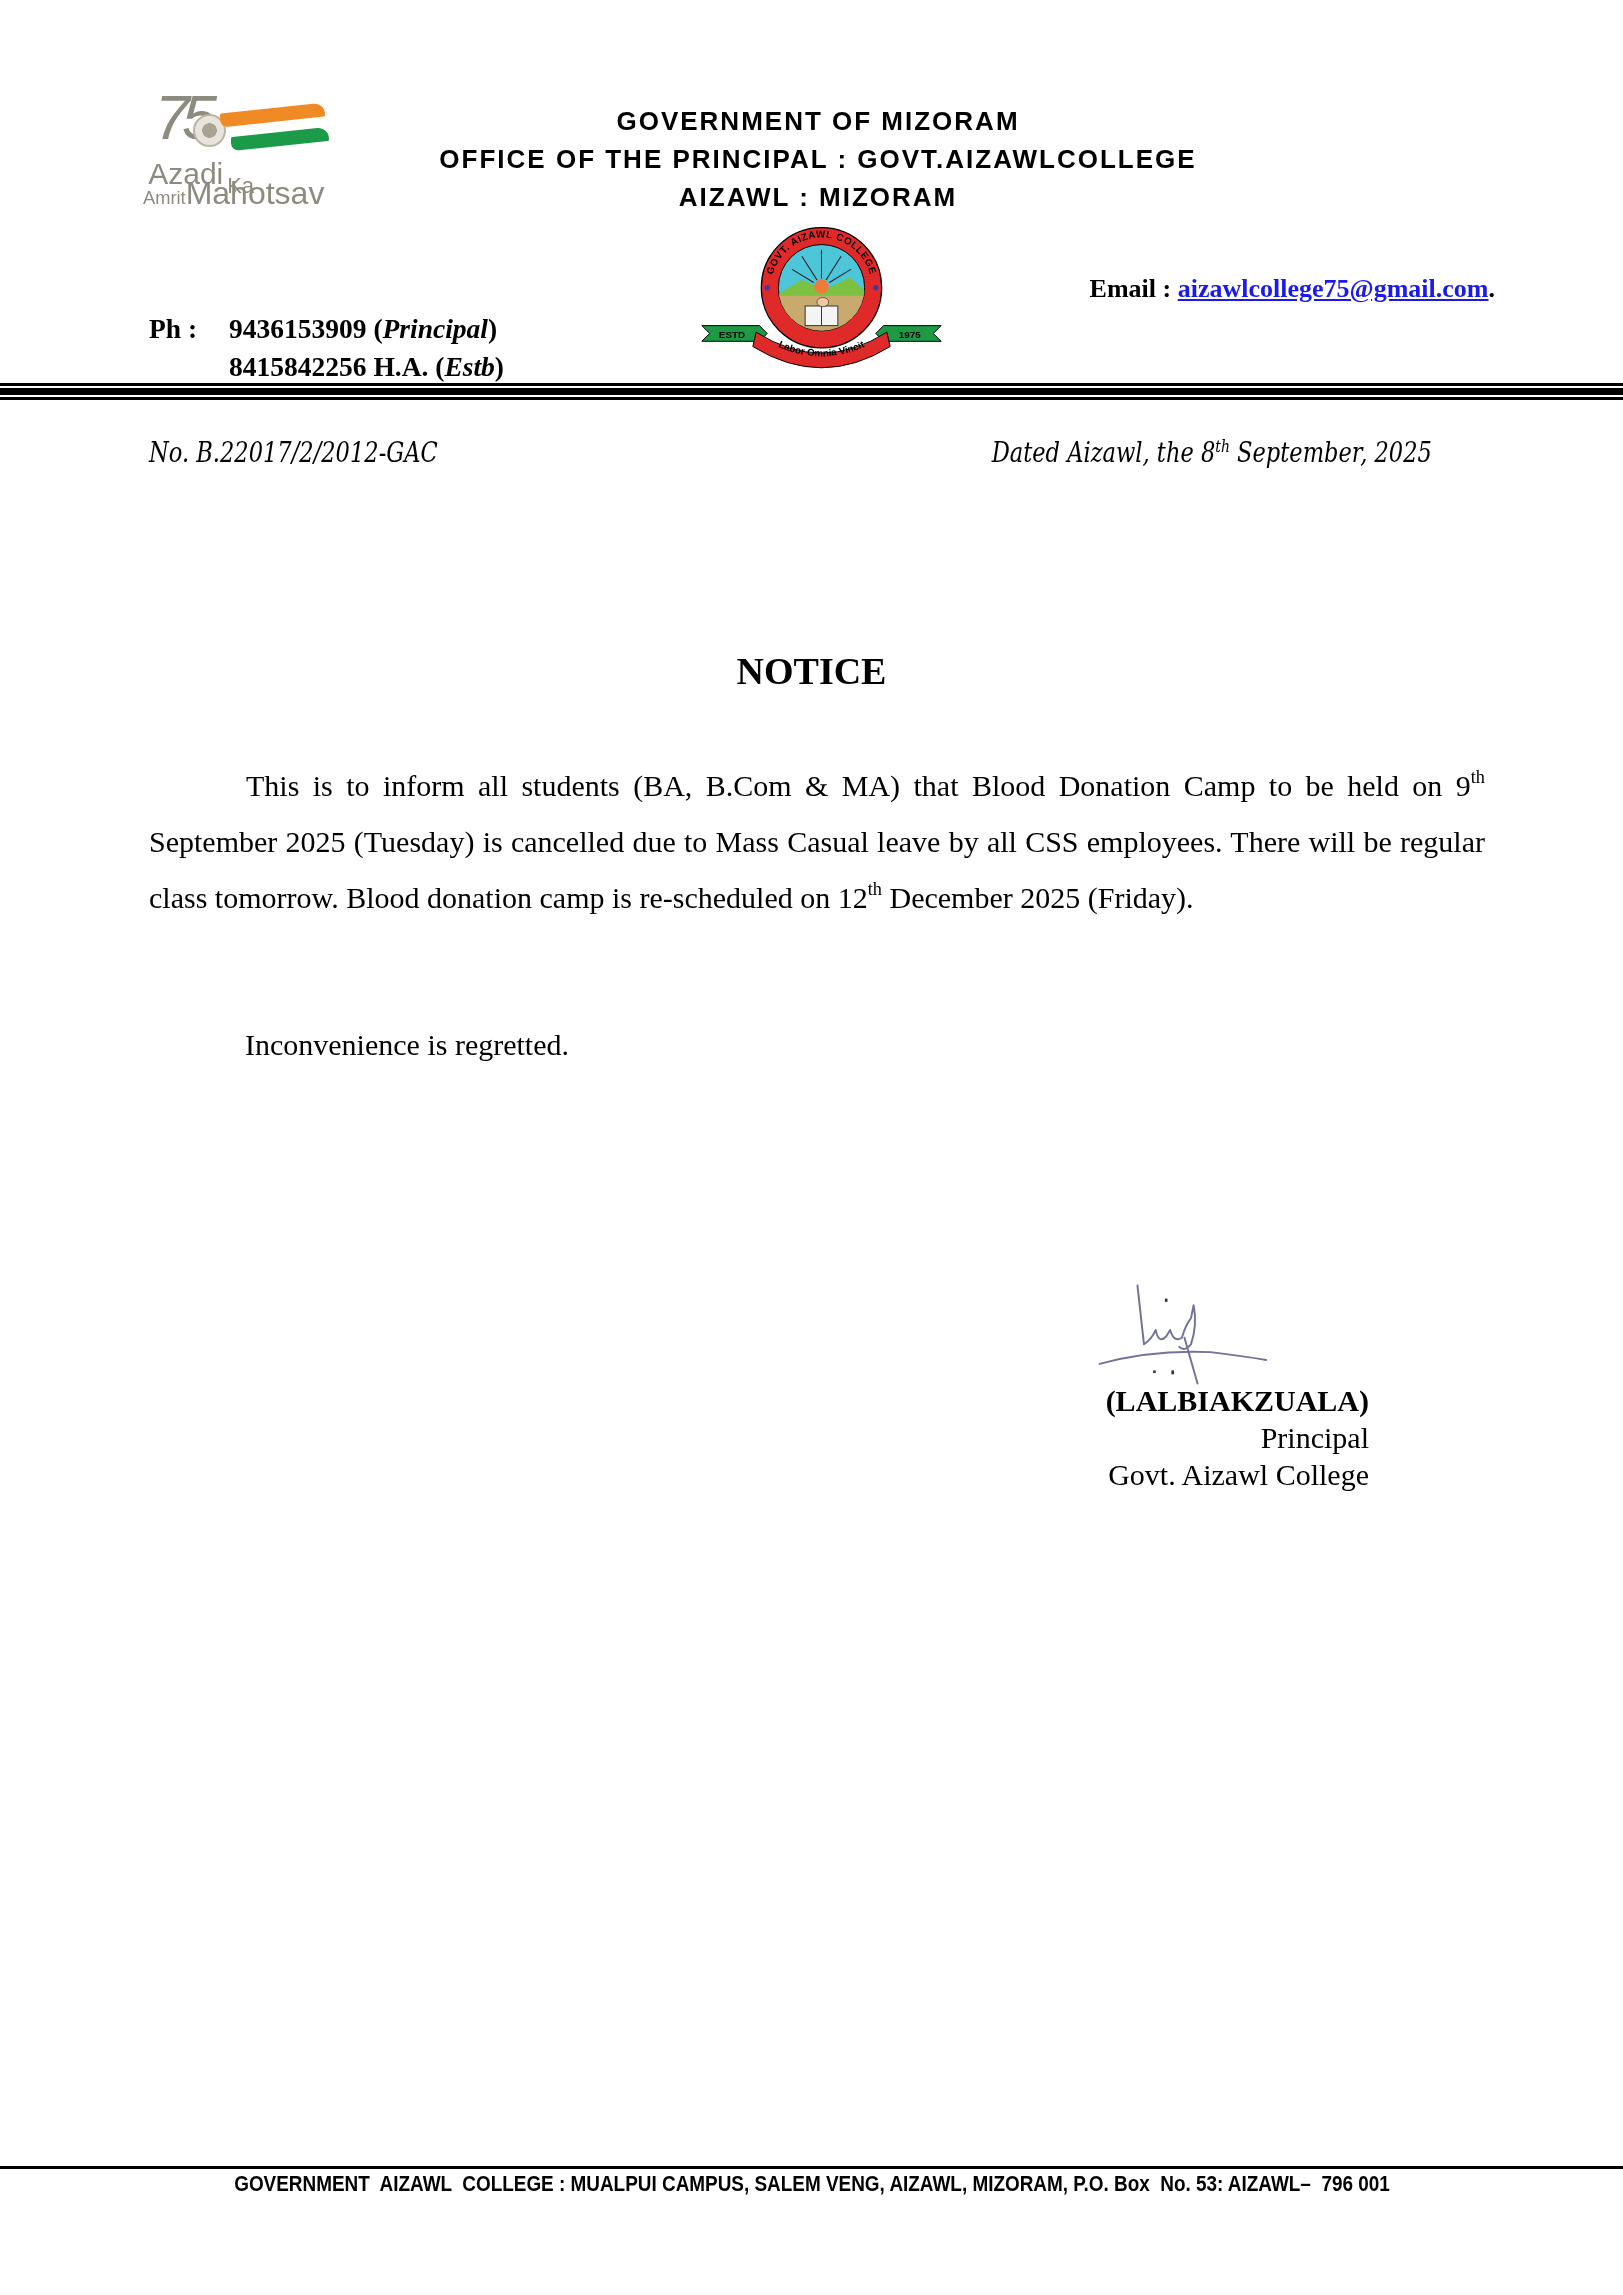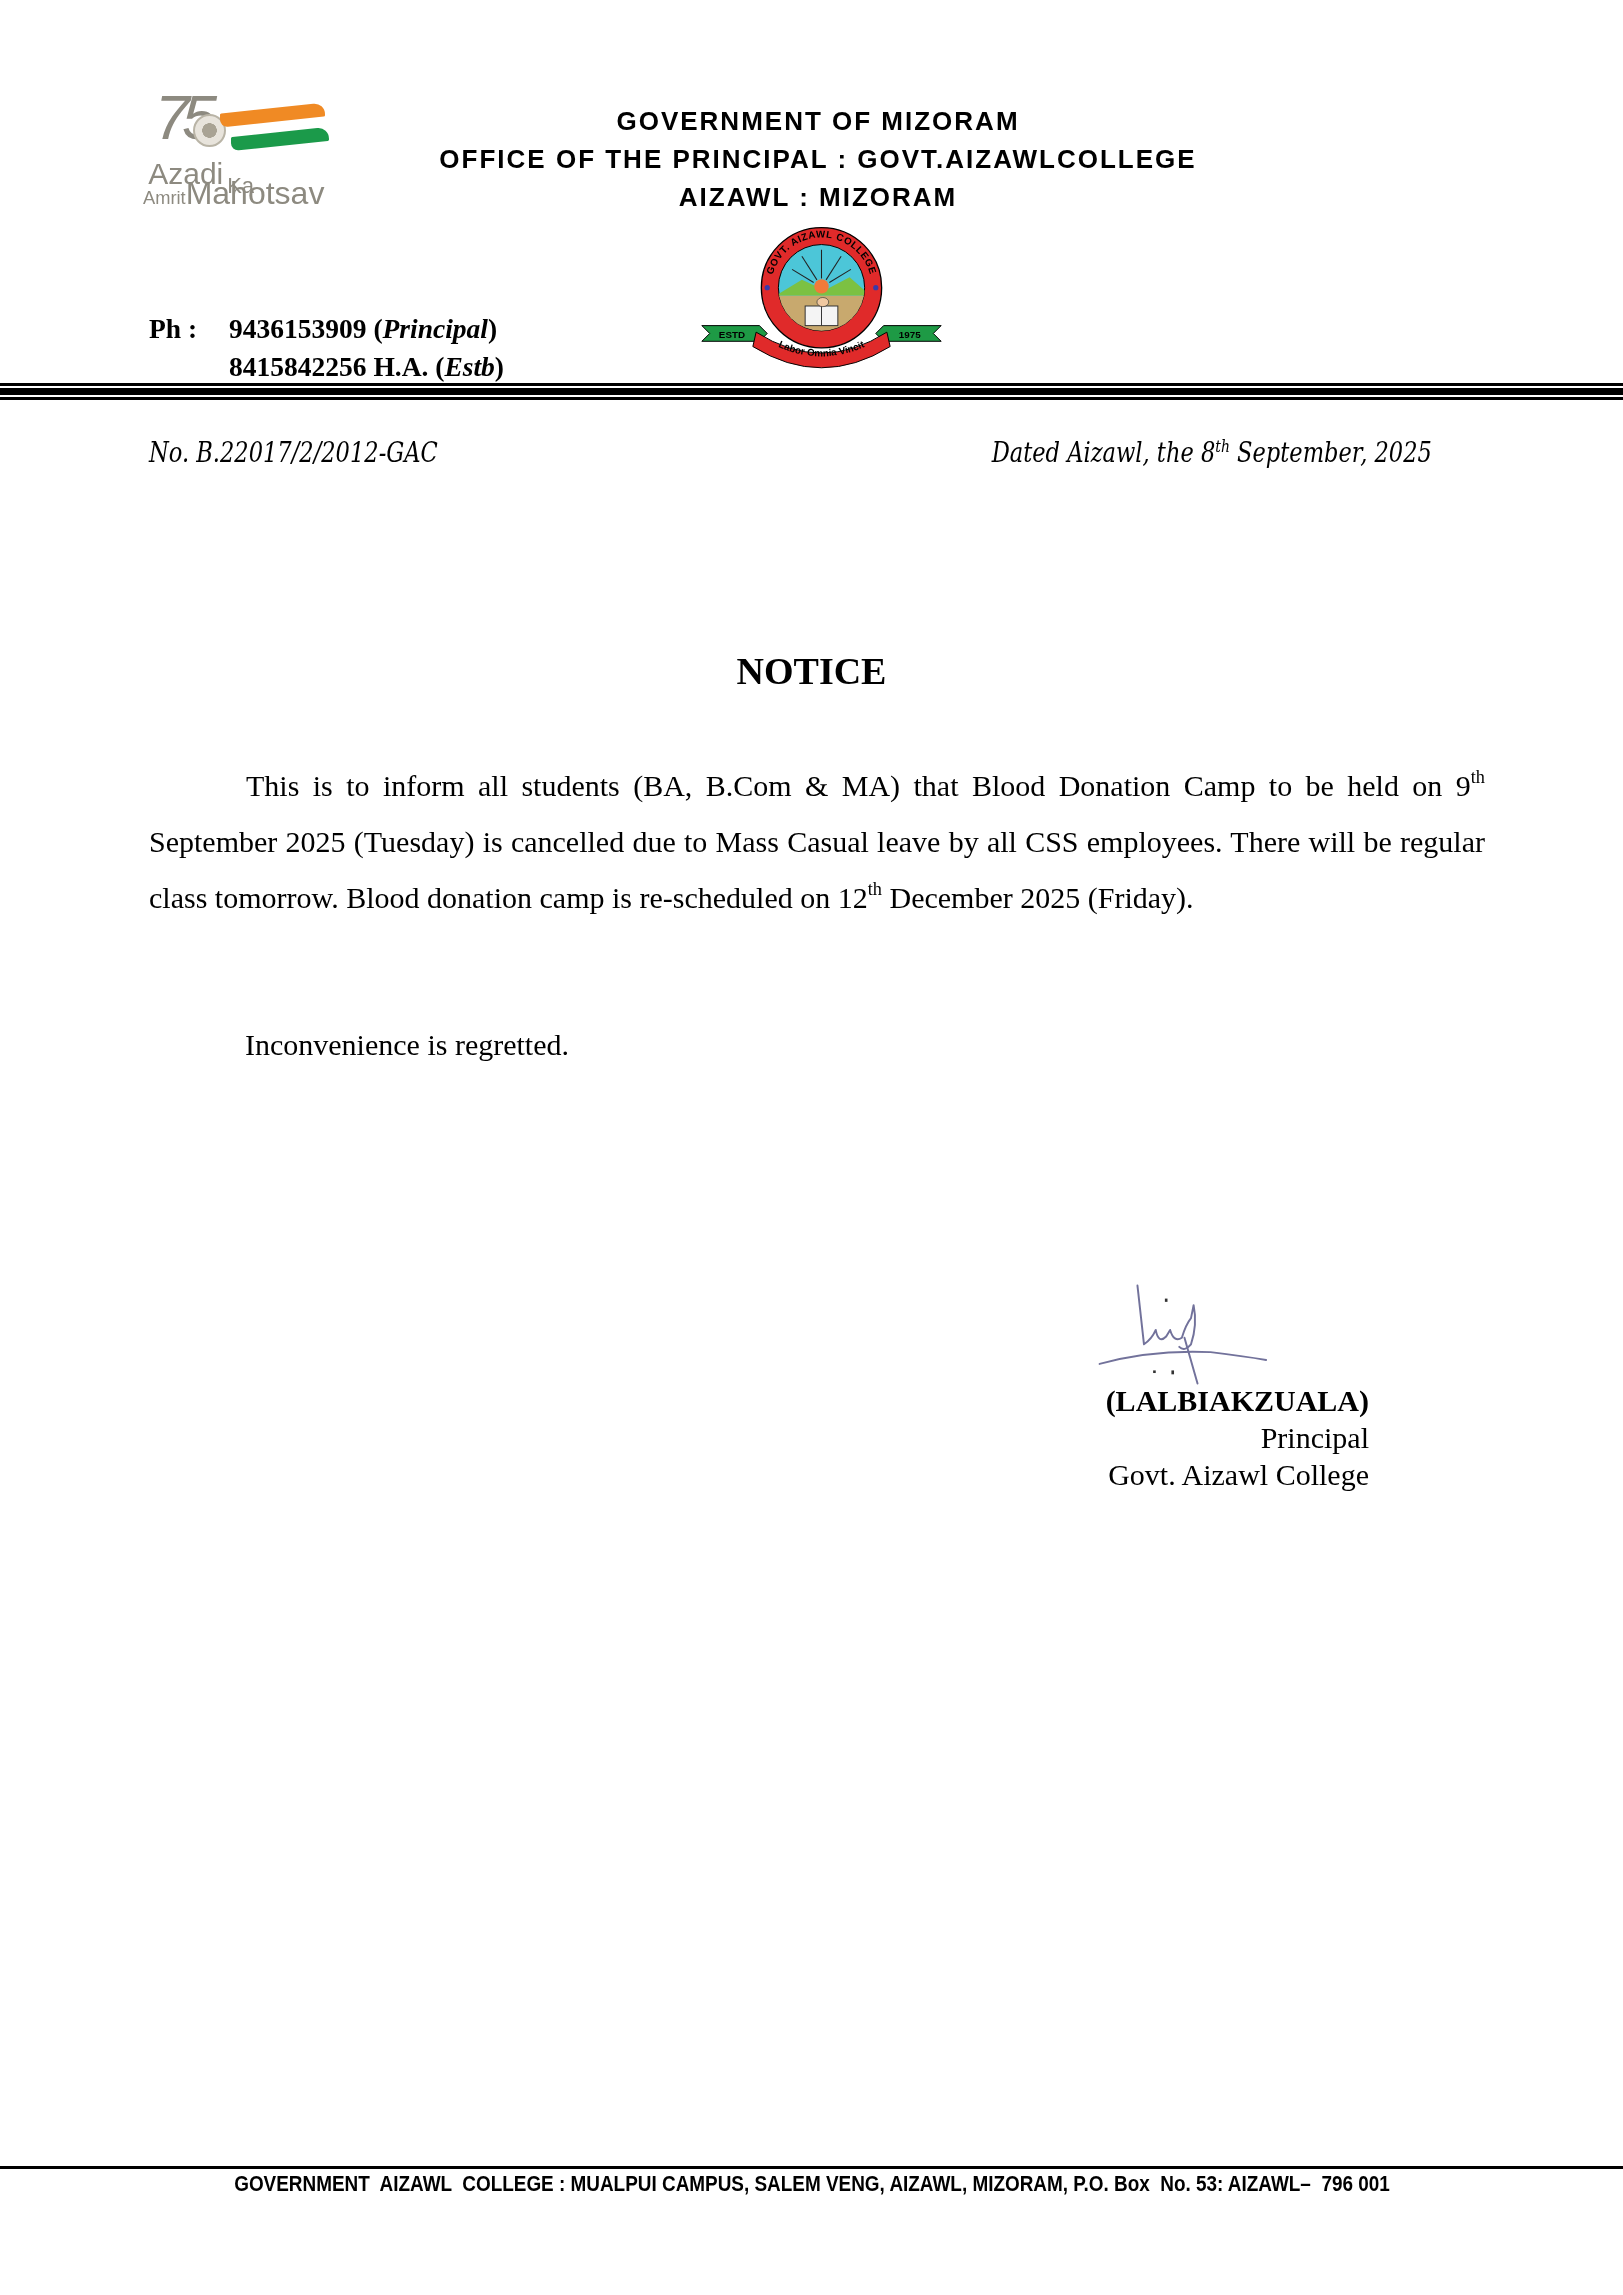--- a/index.html
+++ b/index.html
@@ -130,20 +130,21 @@
     </text>
 
     <path d="M 95 168 Q 195 232 295 168 L 300 190 Q 195 255 90 190 Z" fill="#e02a2a" stroke="#000" stroke-width="1.5"></path>
     <text font-family="Liberation Sans, sans-serif" font-weight="bold" font-size="15" fill="#000">
       <textPath href="#arcBot" startOffset="50%" text-anchor="middle">Labor Omnia Vincit</textPath>
     </text>
   </svg>
 </div>
 
 <div class="abs web">
+  <div class="em"><span>Email :</span> <a>aizawlcollege75@gmail.com</a><span>.</span></div>
 </div>
 
 <div class="abs rule r1"></div>
 <div class="abs rule r2"></div>
 <div class="abs rule r3"></div>
 
 <div class="abs ref">No. B.22017/2/2012-GAC</div>
 <div class="abs date"><span>Dated Aizawl, the 8</span><sup>th</sup><span> September, 2025</span></div>
 
 <div class="abs notice-title">NOTICE</div>

